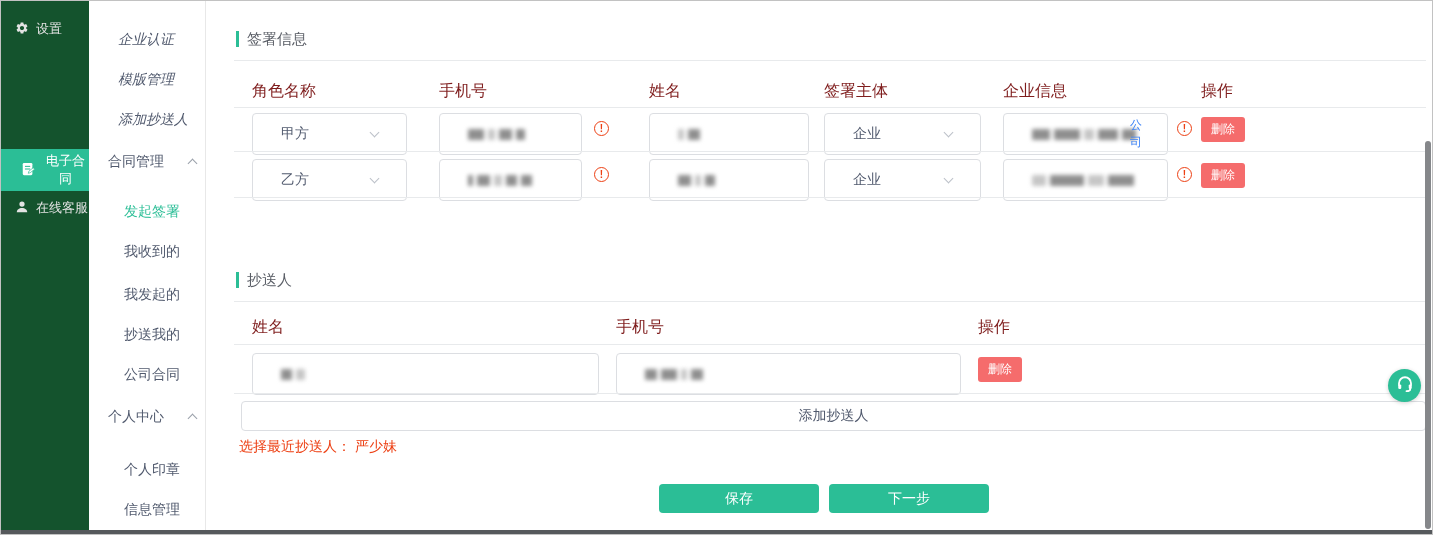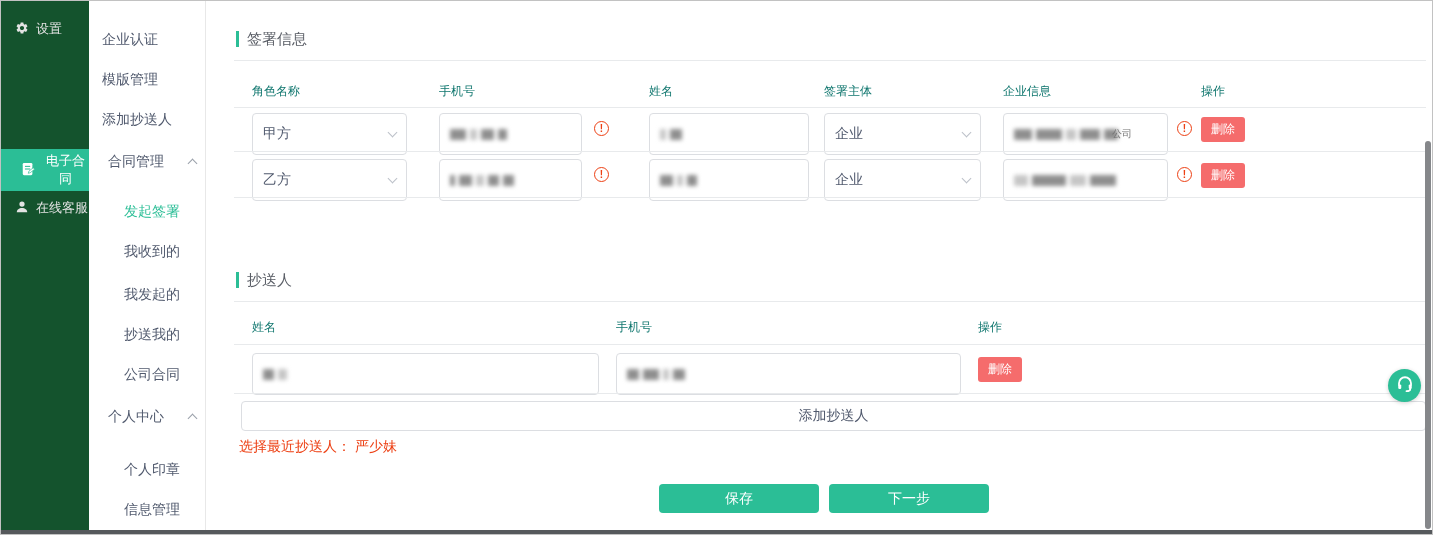--- a/index.html
+++ b/index.html
@@ -15,43 +15,43 @@
               padding-left:14px; gap:7px; color:#e3e3e3; font-size:13px; cursor:pointer; }
   .nav-item.active { background:#2bbe96; color:#fff; }
   .nav-item svg { flex:0 0 auto; }
   .nv0 { top:7px; } .nv1 { top:92px; } .nv2 { top:148px;padding-left:20px; } .nv3 { top:186px; }
 
   
   .menu { position:absolute; left:88px; top:0; width:117px; height:531px; background:#fff;
           border-right:1px solid #e8e8e8; }
   .m-item { position:absolute; font-size:14px; color:#515a6e; line-height:20px; cursor:pointer; white-space:nowrap; }
   .m-item.child { left:35px; }
-  .m-item.top { left:13px; }
+  .m-item.top { left:29px;font-style:italic; }
   .m-item.group { left:19px; width:88px; display:flex; align-items:center; justify-content:space-between; }
   .m-item.active { color:#2bbe96; }
   .e0{top:28px}.e1{top:68px}.e2{top:108px}.e3{top:150px}.e4{top:200px}.e5{top:240px}
   .e6{top:283px}.e7{top:323px}.e8{top:363px}.e9{top:405px}.e10{top:458px}.e11{top:498px}
   .chev-up { width:7px; height:7px; border-right:1.3px solid #9aa0aa; border-bottom:1.3px solid #9aa0aa;
              transform:rotate(-135deg); margin-top:4px; }
 
   
   .main { position:absolute; left:205px; top:0; width:1228px; height:531px; background:#fff; }
   .sec-title { position:absolute; left:30px; font-size:15px; color:#5a5e66; font-weight:500;
                padding-left:8px; border-left:3px solid #2bbe96; line-height:16px; }
   .t1 { top:30px; } .t2 { top:271px; }
   .hr { position:absolute; left:28px; width:1192px; height:1px; background:#e8eaec; }
   .hr1{top:59px}.hr2{top:106px}.hr3{top:150px}.hr4{top:196px}
   .hr5{top:300px}.hr6{top:343px}.hr7{top:392px}
-  .th { position:absolute; font-size:12px; color:#0f766e; line-height:16px; }
+  .th { position:absolute; font-size:16px; color:#7f1d1d; line-height:16px; }
   .thr1 { top:82px; } .thr2 { top:318px; }
   .c1{left:46px}.c2{left:233px}.c3{left:443px}.c4{left:618px}.c5{left:797px}.c6{left:995px}
   .k1{left:46px}.k2{left:410px}.k3{left:772px}
 
   .box { position:absolute; height:42px; border:1px solid #dcdee2; border-radius:4px; background:#fff;
-         display:flex; align-items:center; padding:0 10px; font-size:14px; color:#515a6e; cursor:pointer; }
+         display:flex; align-items:center; padding:0 28px; font-size:14px; color:#515a6e; cursor:pointer; }
   .row1 .box { top:112px; } .row2 .box { top:158px; } .rowcc .box { top:352px; }
   .sel { justify-content:space-between; }
   .cdown { width:7px; height:7px; border-right:1.3px solid #bcc1c9; border-bottom:1.3px solid #bcc1c9;
            transform:rotate(45deg); margin-top:-3px; }
 
   .role-sel { left:46px; width:155px; }
   .phone-in { left:233px; width:143px; }
   .name-in  { left:443px; width:160px; }
   .subj-sel { left:618px; width:157px; }
   .comp-in  { left:797px; width:165px; overflow:hidden; }
@@ -78,21 +78,21 @@
   .hint { position:absolute; left:33px; top:437px; font-size:14px; color:#ed4014; }
 
   .cta { position:absolute; top:483px; width:160px; height:29px; background:#2bbe96; border:none;
          border-radius:4px; color:#fff; font-size:14px; cursor:pointer; font-family:inherit; }
   .save { left:453px; } .next { left:623px; }
 
   
   .redact { display:flex; align-items:center; gap:4px; filter:blur(2px); }
   .rb { height:11px; border-radius:1px; background:#8f8f8f; }
   .rb.l { background:#c6c6c6; }
-  .suffix { font-size:10px; color:#737373; margin-left:-6px; filter:blur(.6px); }
+  .suffix { font-size:12px; color:#3b82f6; margin-left:-6px; filter:blur(.6px); }
 
   
   .float-btn { position:absolute; left:1387px; top:368px; width:33px; height:33px; border-radius:50%;
                background:#2bbe96; border:none; cursor:pointer; display:flex; align-items:center;
                justify-content:center; box-shadow:0 1px 4px rgba(0,0,0,.18); }
   .scrollbar { position:absolute; left:1424px; top:140px; width:6px; height:388px;
                background:#85878a; border-radius:3px; cursor:pointer; }
 </style>
 </head>
 <body>

